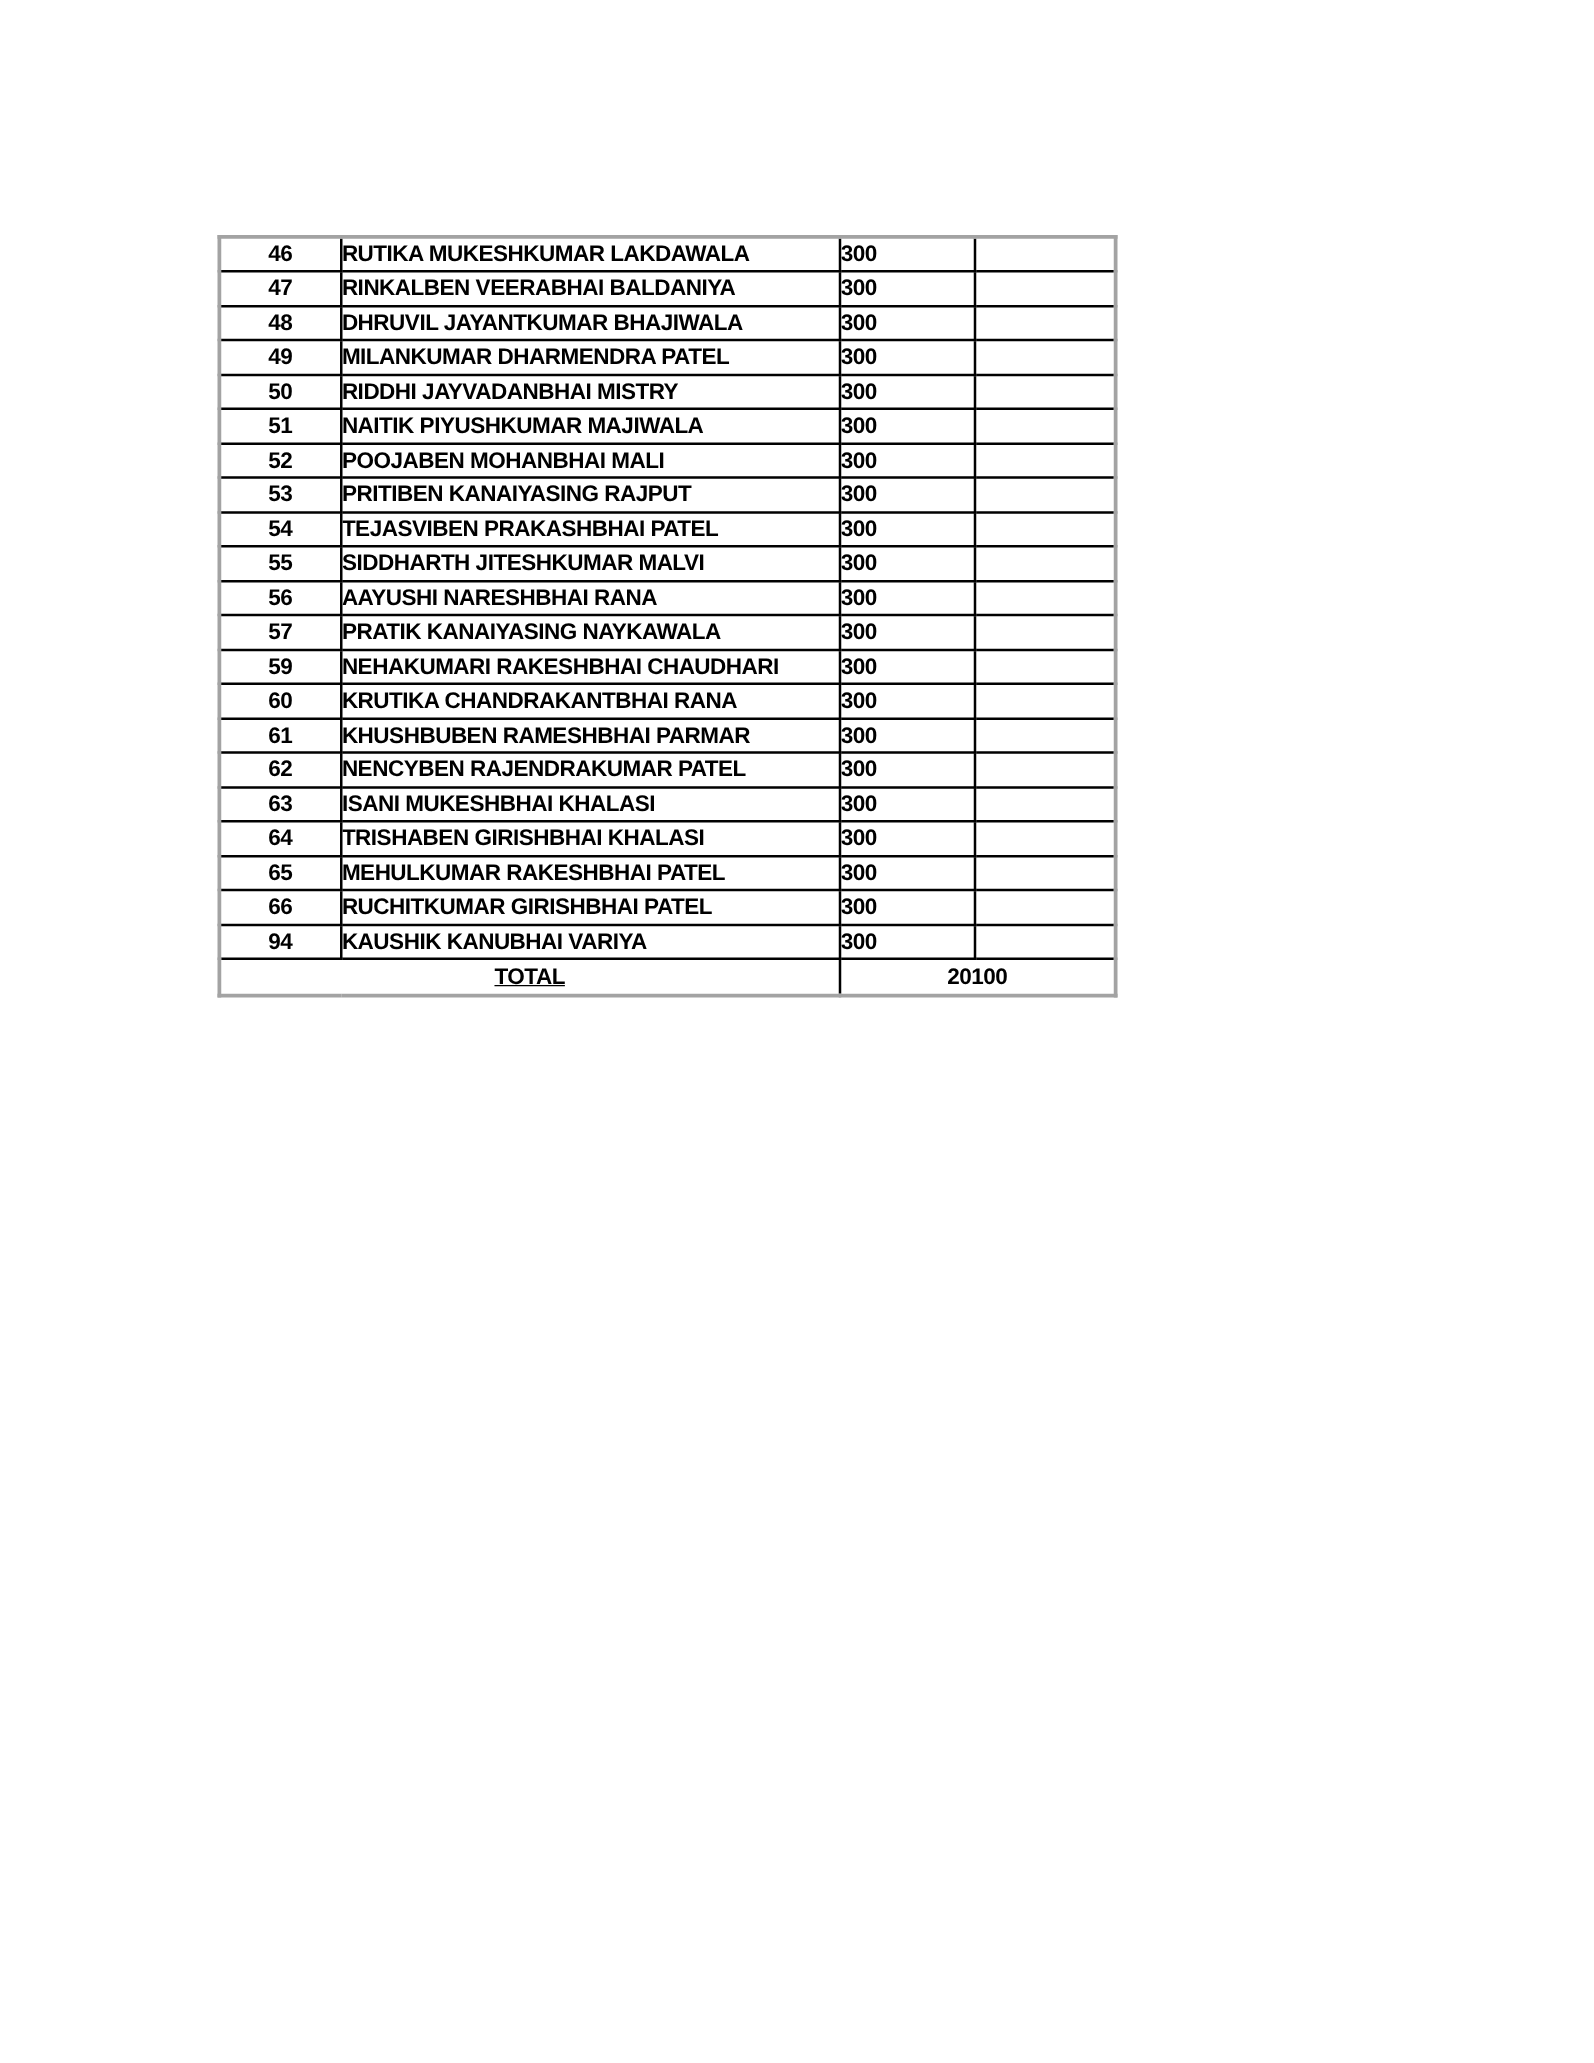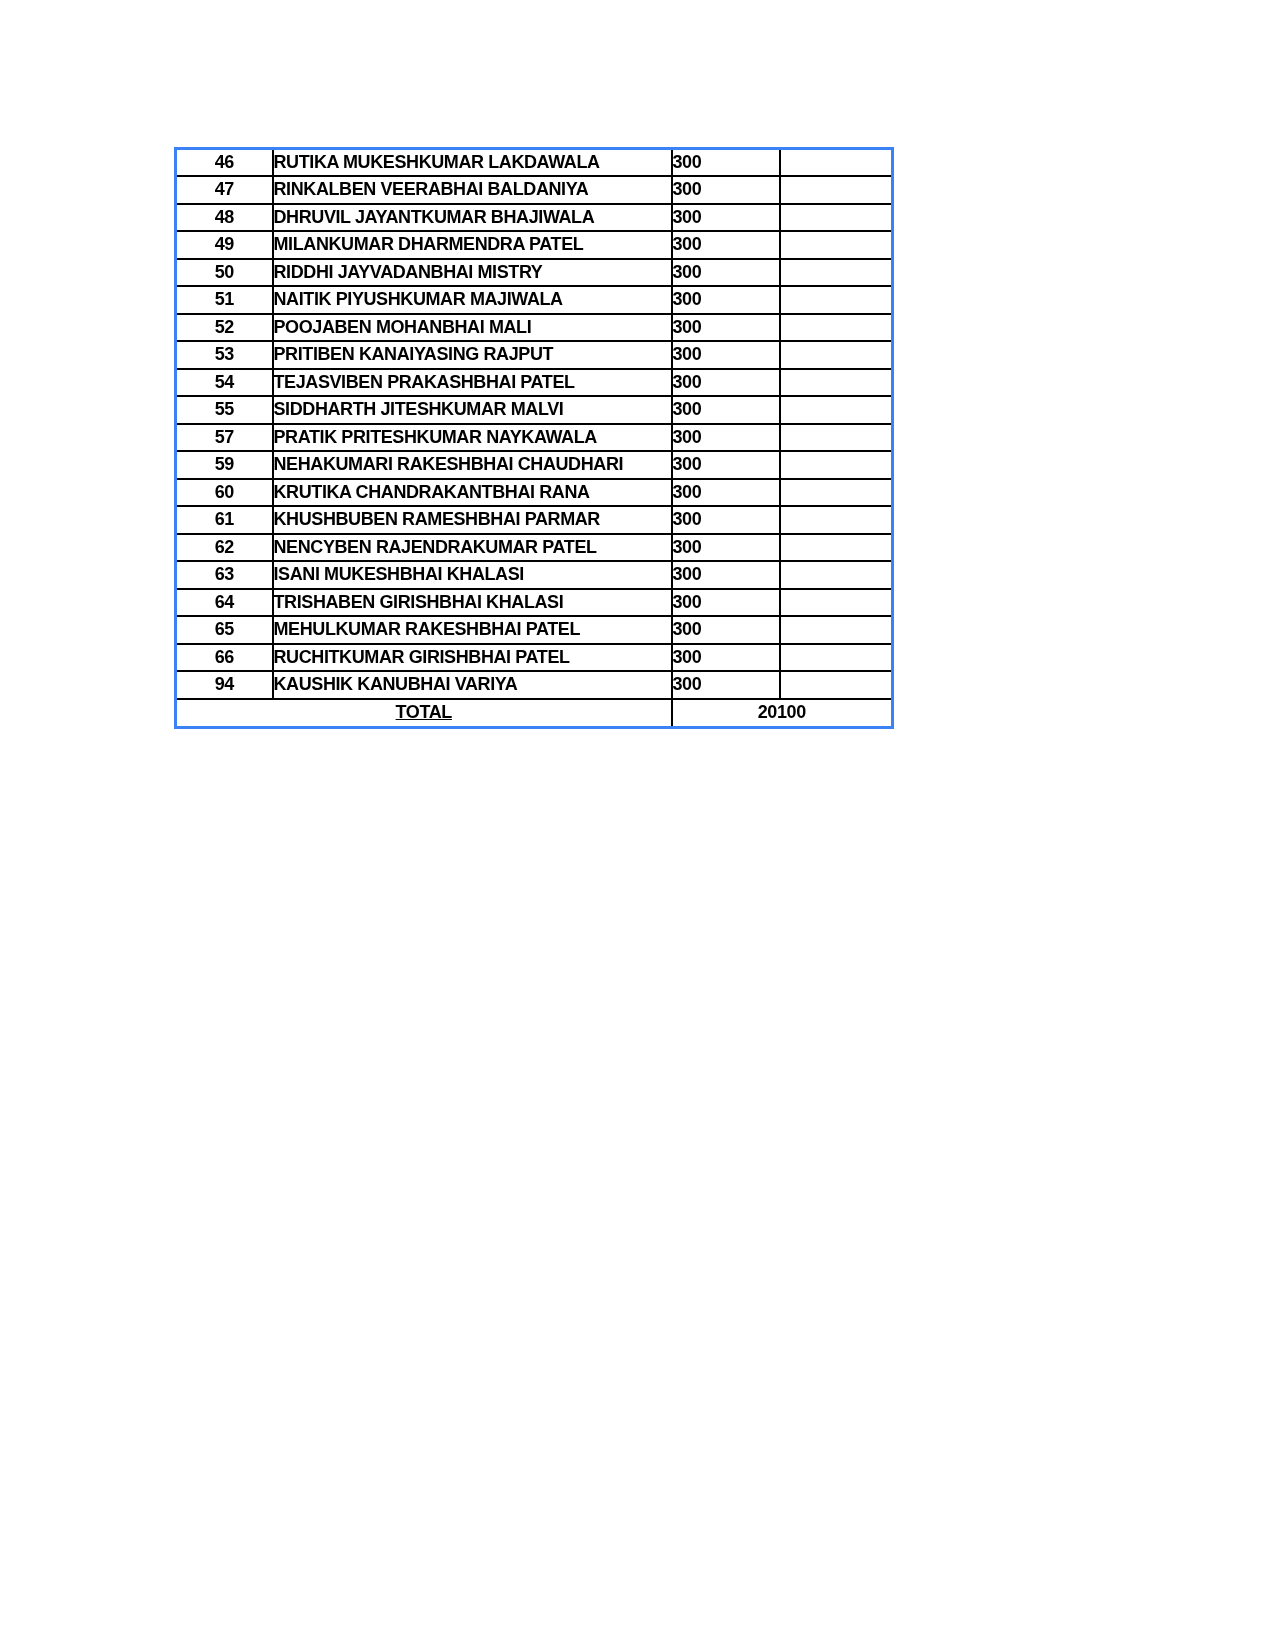--- a/index.html
+++ b/index.html
@@ -16,21 +16,22 @@
   }
   .sheet {
     position: absolute;
     left: 174px;
     top: 147px;
   }
   table.roster {
     border-collapse: collapse;
     table-layout: fixed;
     width: 719px;
-    border: 3px solid #3b82f6;
+    border: 3px solid #a3a3a3;
+    margin-top: 41px;
   }
   table.roster td {
     border: 2px solid #000000;
     font-size: 18px;
     font-weight: bold;
     letter-spacing: -0.4px;
     color: #000000;
     overflow: hidden;
     white-space: nowrap;
     vertical-align: middle;
@@ -120,24 +121,30 @@
     <td class="cell-blank"></td>
   </tr>
 
   <tr class="data-row">
     <td class="cell-sr">55</td>
     <td class="cell-name">SIDDHARTH JITESHKUMAR MALVI</td>
     <td class="cell-amount">300</td>
     <td class="cell-blank"></td>
   </tr>
 
+  <tr class="data-row">
+    <td class="cell-sr">56</td>
+    <td class="cell-name">AAYUSHI NARESHBHAI RANA</td>
+    <td class="cell-amount">300</td>
+    <td class="cell-blank"></td>
+  </tr>
 
   <tr class="data-row">
     <td class="cell-sr">57</td>
-    <td class="cell-name">PRATIK PRITESHKUMAR NAYKAWALA</td>
+    <td class="cell-name">PRATIK KANAIYASING NAYKAWALA</td>
     <td class="cell-amount">300</td>
     <td class="cell-blank"></td>
   </tr>
 
 
   <tr class="data-row">
     <td class="cell-sr">59</td>
     <td class="cell-name">NEHAKUMARI RAKESHBHAI CHAUDHARI</td>
     <td class="cell-amount">300</td>
     <td class="cell-blank"></td>

